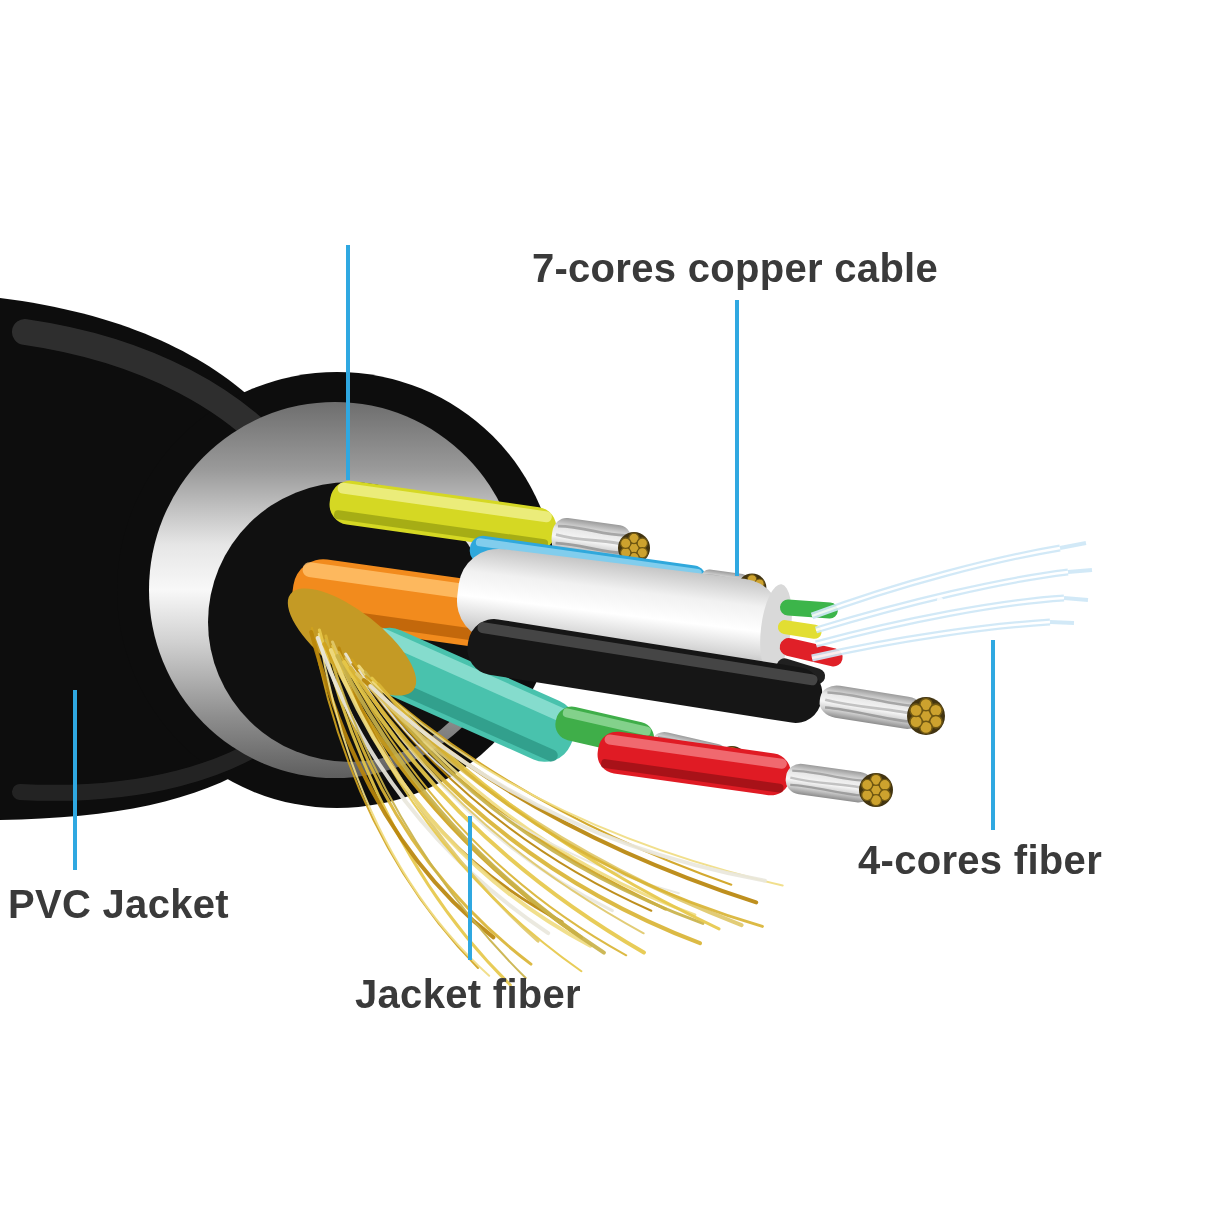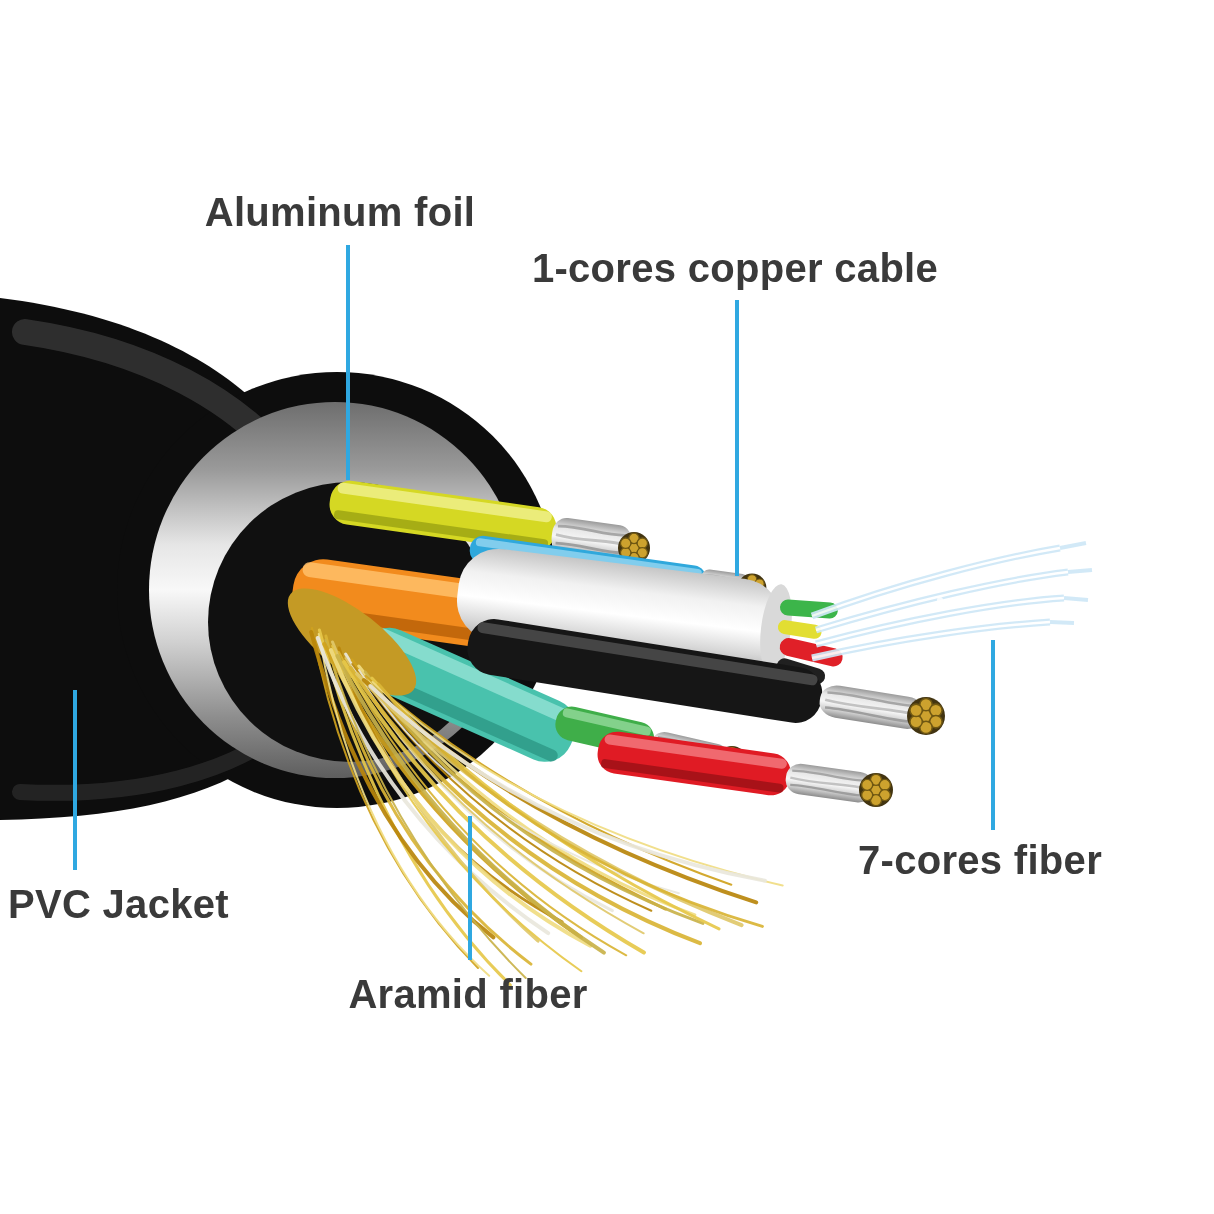--- a/index.html
+++ b/index.html
@@ -227,18 +227,17 @@
 
   <g>
     <line x1="348" y1="245" x2="348" y2="480" stroke="#2fa8e1" stroke-width="4"></line>
     <line x1="737" y1="300" x2="737" y2="576" stroke="#2fa8e1" stroke-width="4"></line>
     <line x1="75" y1="690" x2="75" y2="870" stroke="#2fa8e1" stroke-width="4"></line>
     <line x1="470" y1="816" x2="470" y2="960" stroke="#2fa8e1" stroke-width="4"></line>
     <line x1="993" y1="640" x2="993" y2="830" stroke="#2fa8e1" stroke-width="4"></line>
   </g>
 </svg>
 
-  <div class="label centered" style="left:340px;top:190px">Aluminum foil</div>
-  <div class="label centered" style="left:735px;top:246px">1-cores copper cable</div>
+  <div class="label centered" style="left:735px;top:246px">7-cores copper cable</div>
   <div class="label" style="left:8px;top:882px">PVC Jacket</div>
-  <div class="label centered" style="left:468px;top:972px">Aramid fiber</div>
-  <div class="label centered" style="left:980px;top:838px">7-cores fiber</div>
+  <div class="label centered" style="left:468px;top:972px">Jacket fiber</div>
+  <div class="label centered" style="left:980px;top:838px">4-cores fiber</div>
 </div>
 
 </body></html>

